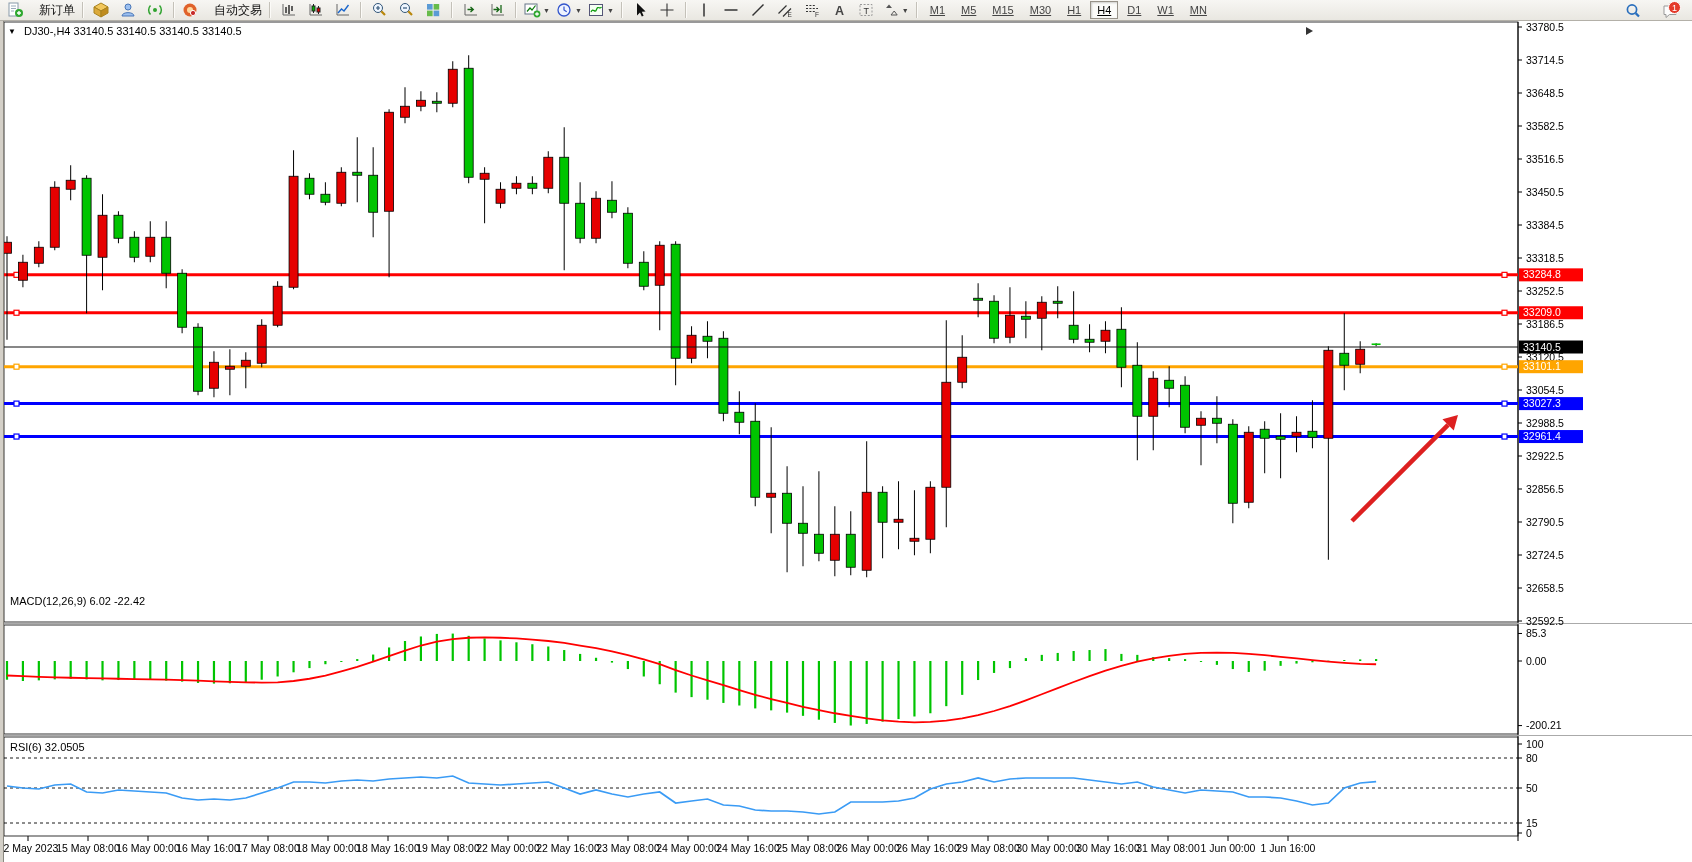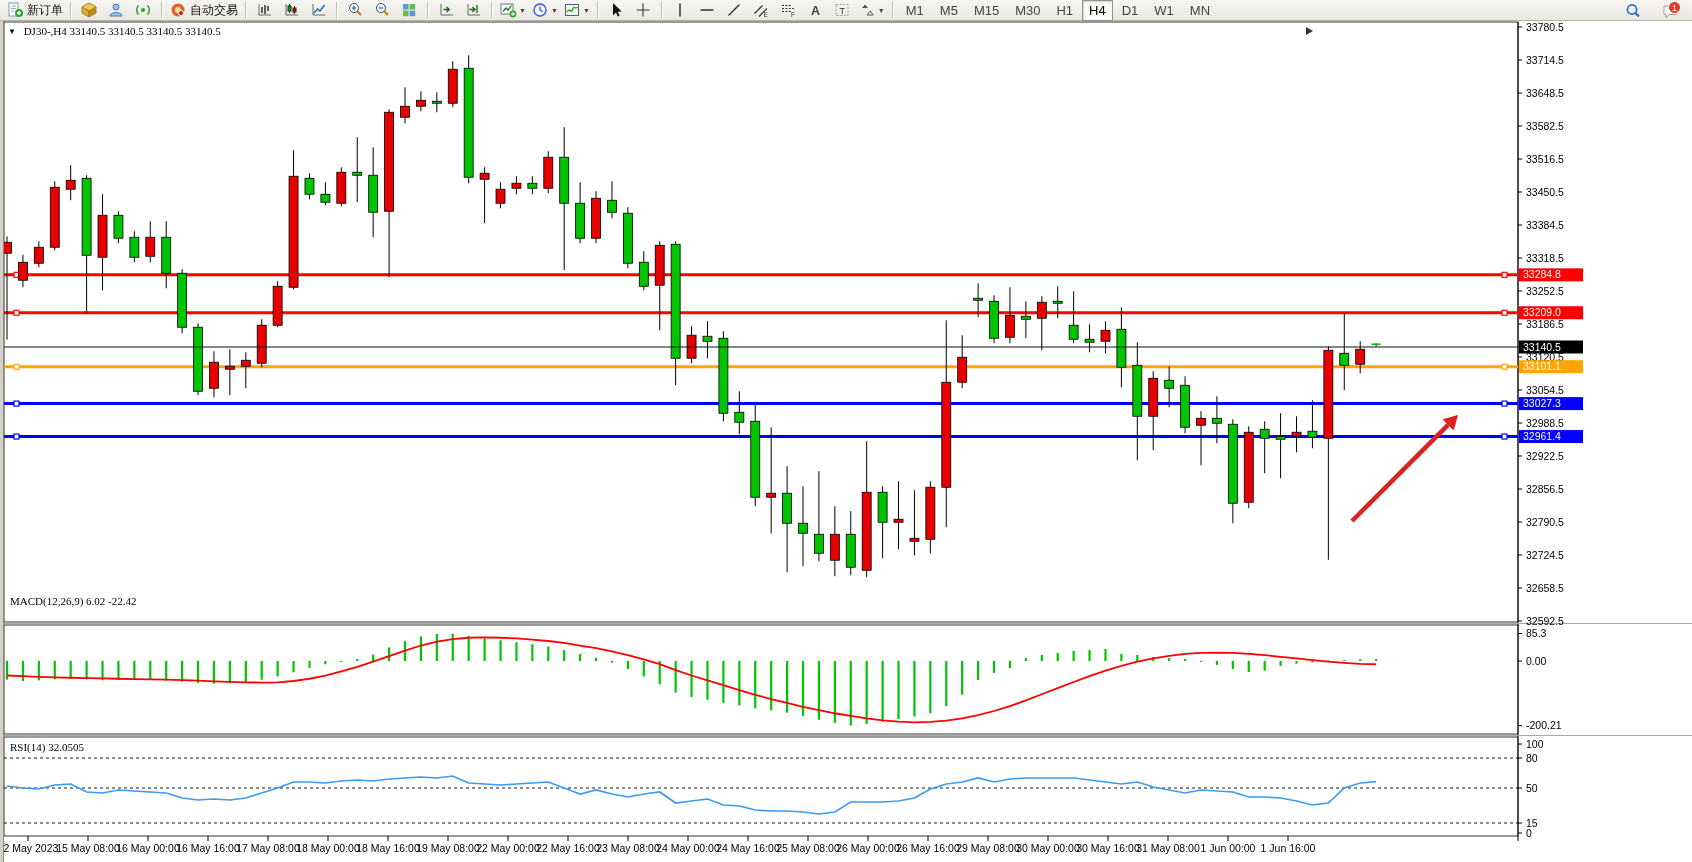--- a/index.html
+++ b/index.html
@@ -4,31 +4,31 @@
 <style>
   html,body{margin:0;padding:0;}
   body{width:1692px;height:862px;position:relative;overflow:hidden;background:#fff;
        font-family:"Liberation Sans",sans-serif;-webkit-font-smoothing:antialiased;}
   
   #toolbar{position:absolute;left:0;top:0;width:1692px;height:21px;
     background:linear-gradient(#f7f6f3,#e9e7e1);border-bottom:1px solid #b3b0a8;
     display:flex;align-items:center;padding-left:4px;box-sizing:border-box;z-index:30;}
   .tbtn{height:19px;min-width:21px;display:flex;align-items:center;justify-content:center;
     padding:0 2px;border:1px solid transparent;border-radius:2px;cursor:default;}
-  .tbtn .lbl{font-size:12px;color:#111;margin-left:3px;white-space:nowrap;}
+  .tbtn .lbl{font-size:12px;color:#111;margin-left:15px;white-space:nowrap;}
   .tbtn .caret{font-size:7px;color:#444;margin-left:2px;}
   .sep{width:1px;height:16px;background:#c4c1b9;border-right:1px solid #fcfbf8;margin:0 4px;}
-  .tf{font-size:13px;color:#444;padding:2px 6px;border:1px solid transparent;margin:0 1px;}
+  .tf{font-size:11px;color:#444;padding:2px 6px;border:1px solid transparent;margin:0 1px;text-decoration:underline;}
   .tf.active{background:#fbfbf9;border:1px solid #979289;box-shadow:inset 1px 1px 2px rgba(0,0,0,.18);color:#000;}
   #right-icons{position:absolute;right:8px;top:0;height:21px;display:flex;align-items:center;gap:10px;}
   #chat-badge{position:absolute;right:2px;top:0px;min-width:13px;height:13px;border-radius:8px;
      background:#e43a2a;color:#fff;font-size:9px;line-height:13px;text-align:center;padding:0 2px;
      border:1px solid #fff;box-sizing:border-box;}
   
-  .overlay-label{position:absolute;font-size:11px;color:#000;z-index:20;white-space:nowrap;font-family:Liberation Serif, serif;}
+  .overlay-label{position:absolute;font-size:11px;color:#000;z-index:20;white-space:nowrap;}
   #chart-title{left:8px;top:25px;}
   #chart-title .tri{font-size:8px;margin-right:5px;vertical-align:1px;}
   #macd-label{left:10px;top:595px;}
   #rsi-label{left:10px;top:741px;}
   #left-border{position:absolute;left:0;top:21px;width:3px;height:841px;background:#d4d0c8;border-right:1px solid #8a877f;z-index:5;}
   #chart-wrap{position:absolute;left:0;top:21px;width:1692px;height:614px;}
   svg text{font-family:"Liberation Sans",sans-serif;}
 </style>
 </head>
 <body>
@@ -680,16 +680,16 @@
   <span>33140.5 33140.5 33140.5 33140.5</span>
 </div>
 
 <div id="macd-label" class="overlay-label">
   <span>MACD(12,26,9)</span>
   <span> </span>
   <span>6.02 -22.42</span>
 </div>
 
 <div id="rsi-label" class="overlay-label">
-  <span>RSI(14)</span>
+  <span>RSI(6)</span>
   <span> </span>
   <span>32.0505</span>
 </div>
 
 </body></html>

